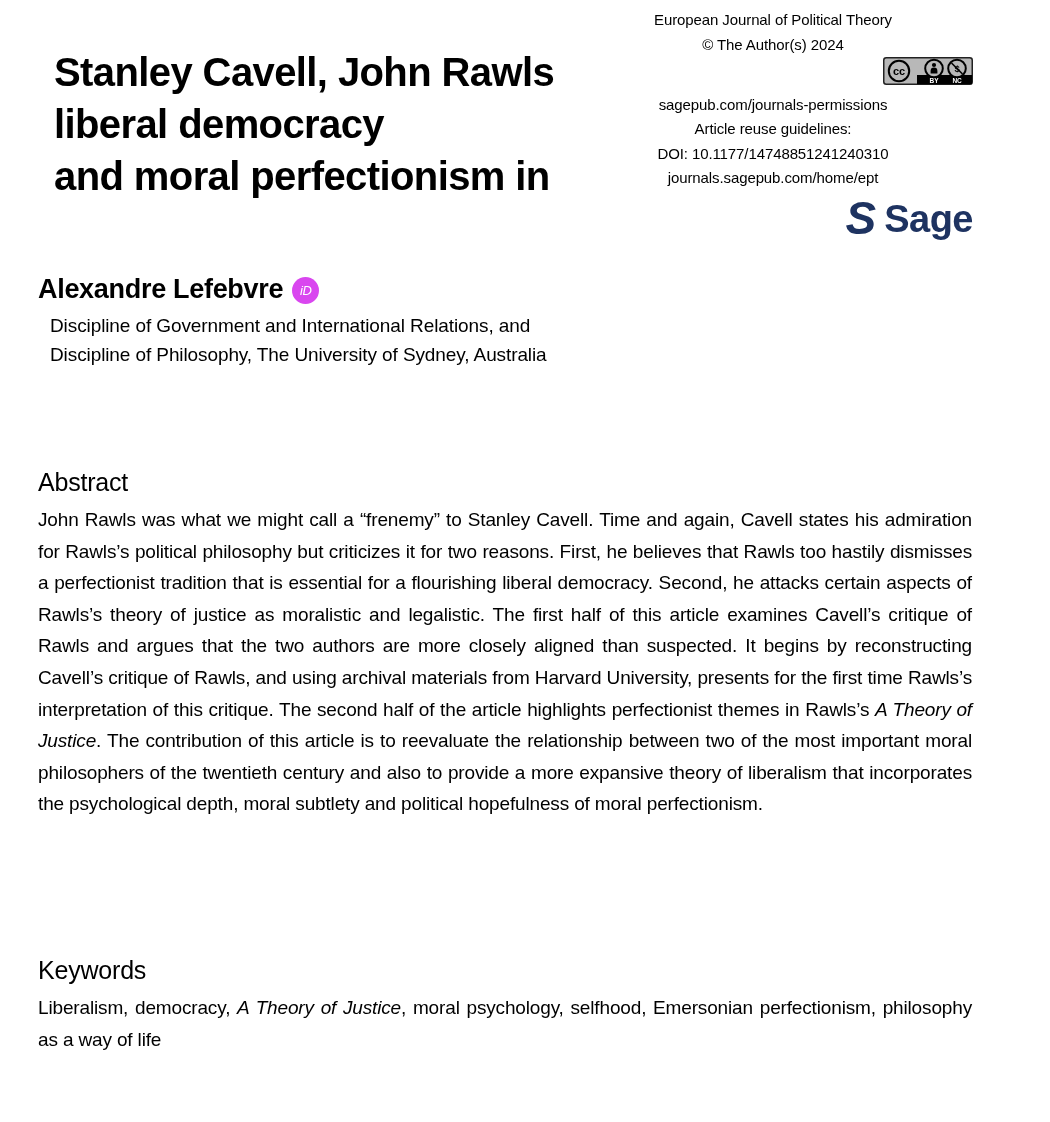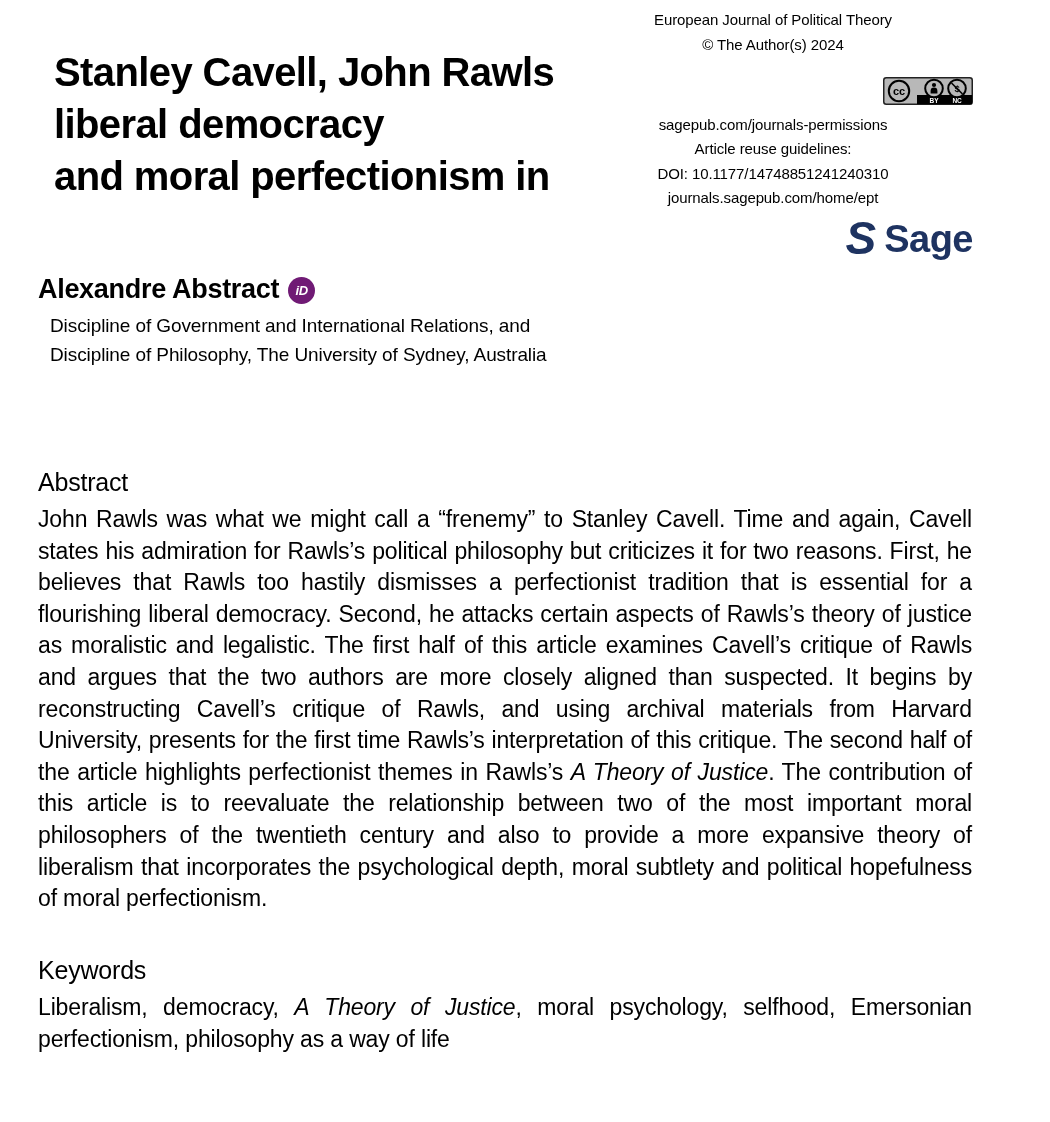--- a/index.html
+++ b/index.html
@@ -20,21 +20,21 @@
     right: 77px;
     width: 400px;
     text-align: right;
     font-size: 15px;
     line-height: 24.5px;
     letter-spacing: -0.1px;
   }
   .masthead .mast-line { white-space: nowrap; text-align: center; }
   .cc-badge {
     display: inline-block;
-    margin: 20px 0 1px 0;
+    margin: 0 0 1px 0;
     line-height: 0;
     cursor: pointer;
   }
   .sage-logo {
     display: inline-block;
     margin-top: 5px;
     color: #1e3361;
     line-height: 44px;
     white-space: nowrap;
     text-align: center;
@@ -65,24 +65,24 @@
     margin: 16px;
   }
 
   
   .author-block { position: absolute; left: 38px; top: 274px; }
   .author-row { font-size: 27px; font-weight: 700; letter-spacing: -0.3px; }
   .orcid-icon {
     display: inline-block;
     width: 27px; height: 27px;
     border-radius: 50%;
-    background: #701a75;
+    background: #d946ef;
     color: #ffffff;
     font-size: 13px;
-    font-weight: 700;
+    font-weight: 400;
     font-style: italic;
     text-align: center;
     line-height: 27px;
     margin-left: 9px;
     vertical-align: 3px;
     cursor: pointer;
   }
   .affiliation {
     font-size: 19px;
     line-height: 28.5px;
@@ -96,21 +96,21 @@
   .section-abstract { top: 468px; }
   .section-keywords { top: 956px; }
   .section h2 {
     font-size: 25px;
     font-weight: 400;
     margin: 0 0 7px 0;
     letter-spacing: -0.2px;
   }
   .body-text {
     margin: 0;
-    font-size: 23px;
+    font-size: 19px;
     line-height: 31.6px;
     text-align: justify;
     letter-spacing: -0.15px;
   }
   .body-text i { font-style: italic; }
 </style>
 </head>
 <body>
 
 <div class="page">
@@ -151,21 +151,21 @@
   </div>
 
   <h1 class="title">
     <div>Stanley Cavell, John Rawls</div>
     <div>liberal democracy</div>
     <div>and moral perfectionism in</div>
   </h1>
 
   <div class="author-block">
     <div class="author-row">
-      <span>Alexandre Abstract</span><span class="orcid-icon">iD</span>
+      <span>Alexandre Lefebvre</span><span class="orcid-icon">iD</span>
     </div>
     <div class="affiliation">
       <div>Discipline of Government and International Relations, and</div>
       <div>Discipline of Philosophy, The University of Sydney, Australia</div>
     </div>
   </div>
 
   <div class="section section-abstract">
     <h2>Abstract</h2>
     <p class="body-text"><span>John Rawls was what we might call a “frenemy” to Stanley Cavell. Time and again, Cavell states his admiration for Rawls’s political philosophy but criticizes it for two reasons. First, he believes that Rawls too hastily dismisses a perfectionist tradition that is essential for a flourishing liberal democracy. Second, he attacks certain aspects of Rawls’s theory of justice as moralistic and legalistic. The first half of this article examines Cavell’s critique of Rawls and argues that the two authors are more closely aligned than suspected. It begins by reconstructing Cavell’s critique of Rawls, and using archival materials from Harvard University, presents for the first time Rawls’s interpretation of this critique. The second half of the article highlights perfectionist themes in Rawls’s </span><i>A Theory of Justice</i><span>. The contribution of this article is to reevaluate the relationship between two of the most important moral philosophers of the twentieth century and also to provide a more expansive theory of liberalism that incorporates the psychological depth, moral subtlety and political hopefulness of moral perfectionism.</span></p>

